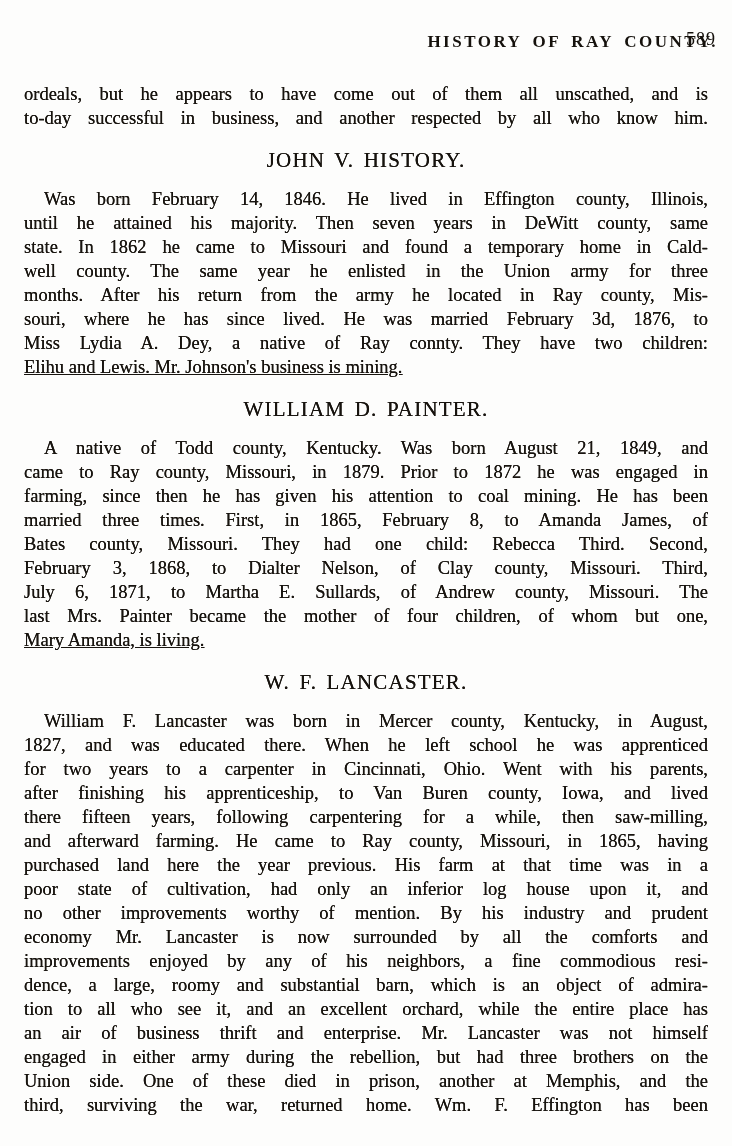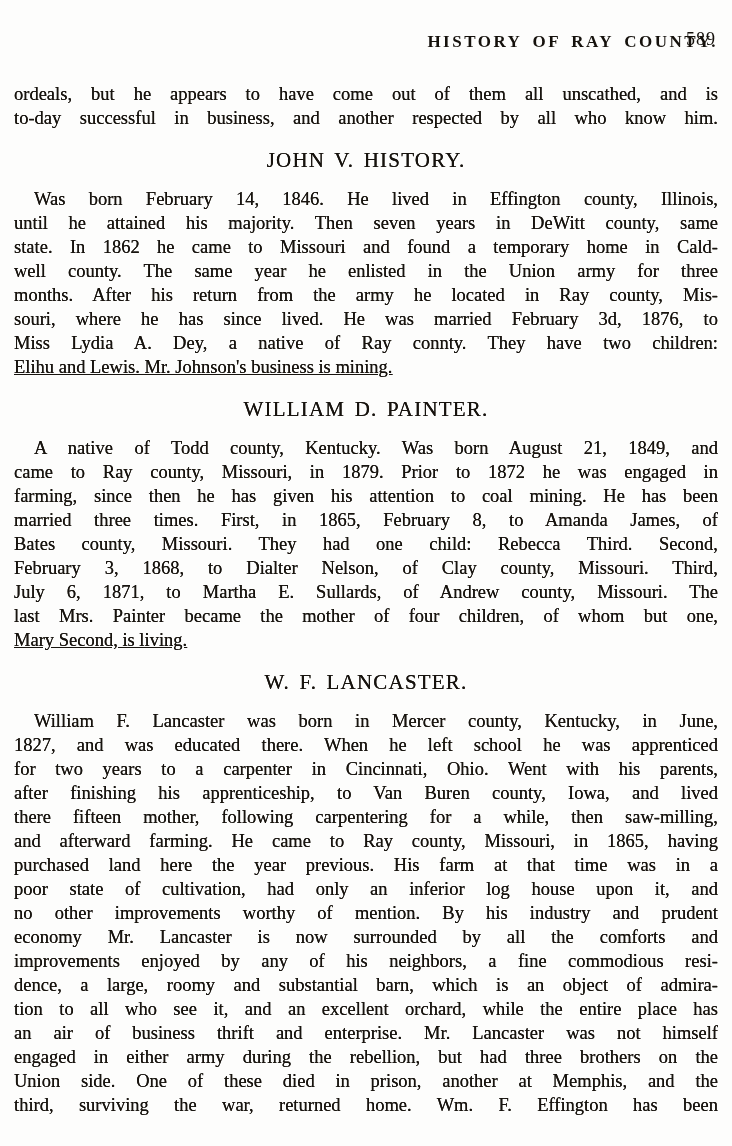--- a/index.html
+++ b/index.html
@@ -46,21 +46,21 @@
   .section-heading {
     text-align: center;
     font-size: 21px;
     letter-spacing: 1.2px;
     word-spacing: 3px;
     margin: 18px 0 14px 0;
     color: #17130e;
     text-shadow: 0 0 0.4px #17130e;
   }
   .paragraph {
-    margin: 0;
+    margin: 10px;
   }
   .line {
     font-size: 18.5px;
     line-height: 24px;
     text-align: justify;
     text-align-last: justify;
     white-space: normal;
     color: #18140f;
     text-shadow: 0 0 0.35px #18140f;
   }
@@ -99,29 +99,29 @@
       <div class="section-heading">WILLIAM D. PAINTER.</div>
       <div class="paragraph">
         <div class="line indent">A native of Todd county, Kentucky.  Was born August 21, 1849, and</div>
         <div class="line">came to Ray county, Missouri, in 1879.  Prior to 1872 he was engaged in</div>
         <div class="line">farming, since then he has given his attention to coal mining.  He has been</div>
         <div class="line">married three times.  First, in 1865, February 8, to Amanda James, of</div>
         <div class="line">Bates county, Missouri.  They had one child:  Rebecca Third.  Second,</div>
         <div class="line">February 3, 1868, to Dialter Nelson, of Clay county, Missouri.  Third,</div>
         <div class="line">July 6, 1871, to Martha E. Sullards, of Andrew county, Missouri.  The</div>
         <div class="line">last Mrs. Painter became the mother of four children, of whom but one,</div>
-        <div class="line last-short">Mary Second, is living.</div>
+        <div class="line last-short">Mary Amanda, is living.</div>
       </div>
       <div class="section-heading">W. F. LANCASTER.</div>
       <div class="paragraph">
-        <div class="line indent">William F. Lancaster was born in Mercer county, Kentucky, in June,</div>
+        <div class="line indent">William F. Lancaster was born in Mercer county, Kentucky, in August,</div>
         <div class="line">1827, and was educated there.  When he left school he was apprenticed</div>
         <div class="line">for two years to a carpenter in Cincinnati, Ohio.  Went with his parents,</div>
         <div class="line">after finishing his apprenticeship, to Van Buren county, Iowa, and lived</div>
-        <div class="line">there fifteen mother, following carpentering for a while, then saw-milling,</div>
+        <div class="line">there fifteen years, following carpentering for a while, then saw-milling,</div>
         <div class="line">and afterward farming.  He came to Ray county, Missouri, in 1865, having</div>
         <div class="line">purchased land here the year previous.  His farm at that time was in a</div>
         <div class="line">poor state of cultivation, had only an inferior log house upon it, and</div>
         <div class="line">no other improvements worthy of mention.  By his industry and prudent</div>
         <div class="line">economy Mr. Lancaster is now surrounded by all the comforts and</div>
         <div class="line">improvements enjoyed by any of his neighbors, a fine commodious resi-</div>
         <div class="line">dence, a large, roomy and substantial barn, which is an object of admira-</div>
         <div class="line">tion to all who see it, and an excellent orchard, while the entire place has</div>
         <div class="line">an air of business thrift and enterprise.  Mr. Lancaster was not himself</div>
         <div class="line">engaged in either army during the rebellion, but had three brothers on the</div>

